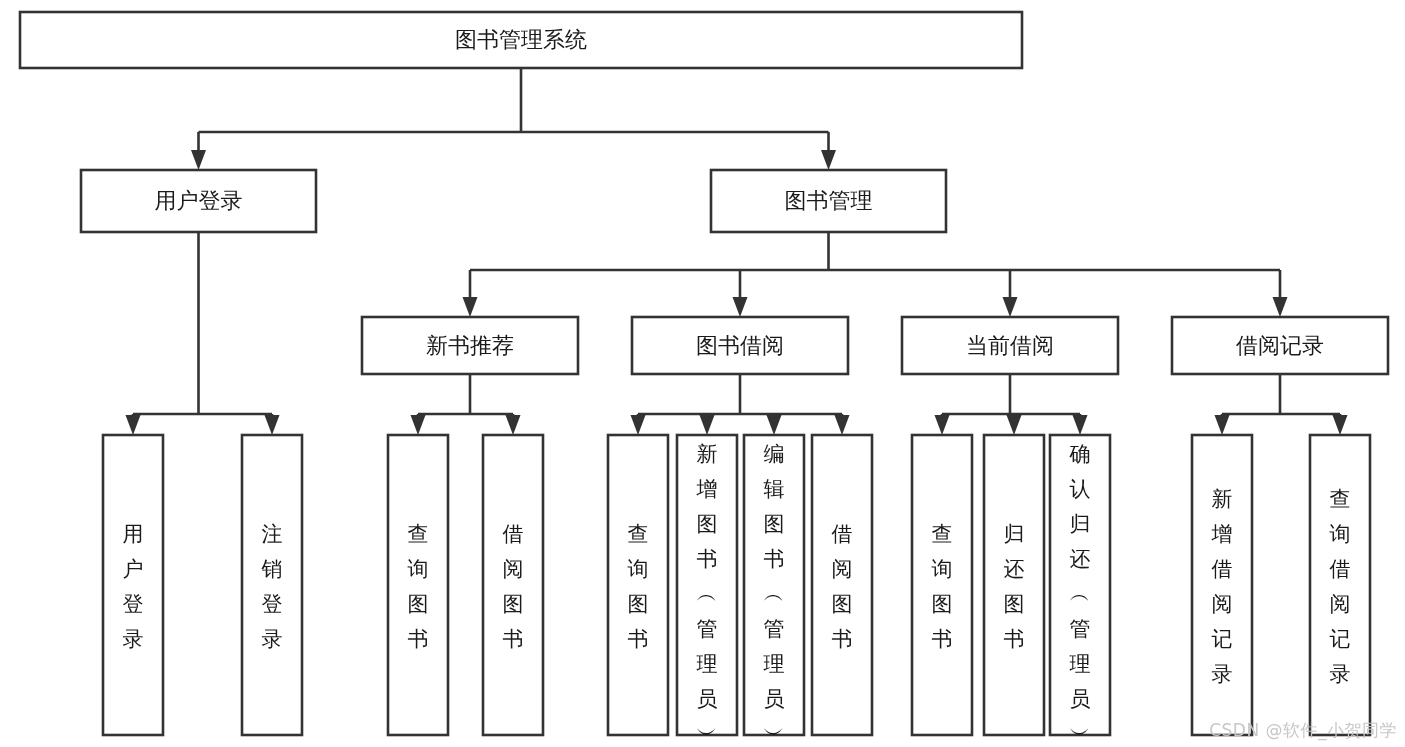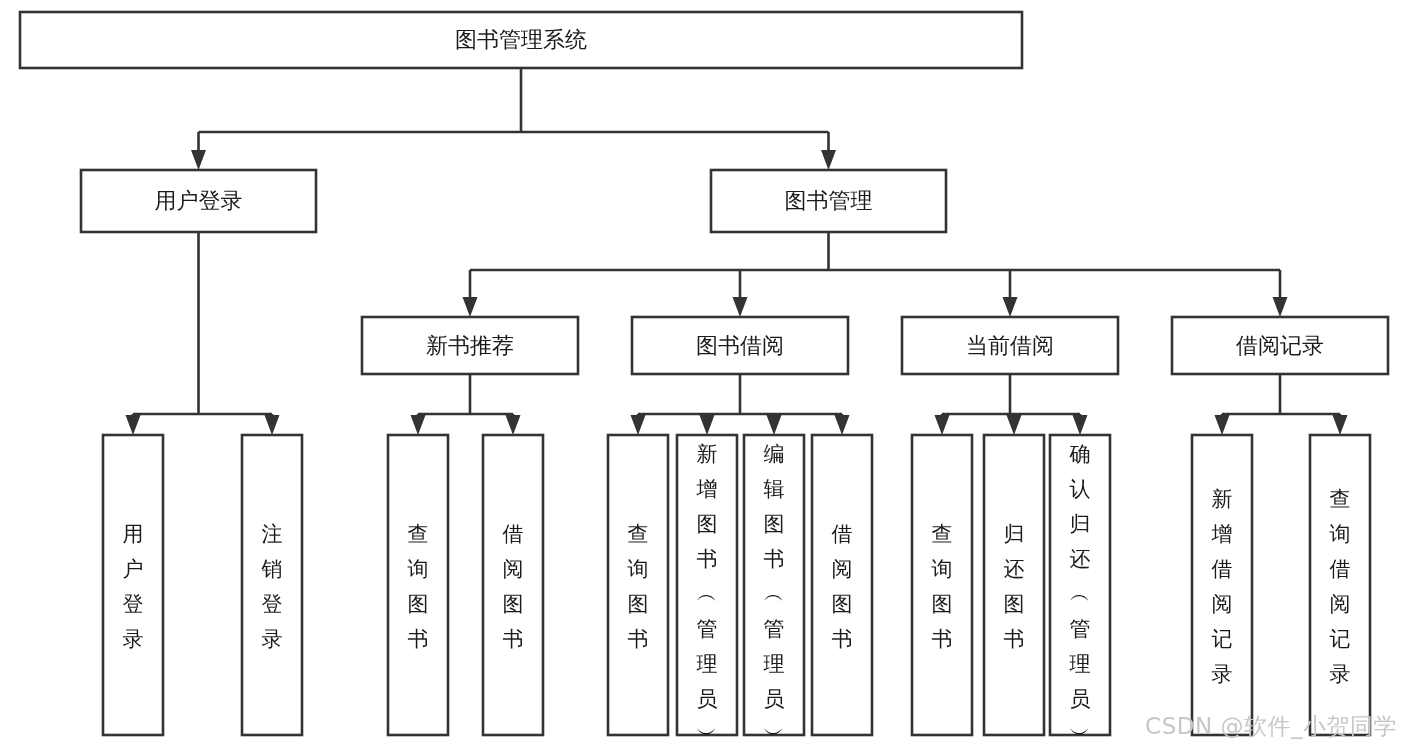--- a/index.html
+++ b/index.html
@@ -17,21 +17,21 @@
     font-family:"DejaVu Sans","Liberation Sans",sans-serif;
     font-size:22px;fill:#1a1a1a;text-anchor:middle;dominant-baseline:middle;
   }
   .leaf-label{
     font-family:"DejaVu Sans","Liberation Sans",sans-serif;
     font-size:21px;fill:#1a1a1a;text-anchor:middle;
   }
   .watermark{
     position:absolute;right:8px;bottom:5px;
     font-family:"DejaVu Sans","Liberation Sans",sans-serif;
-    font-size:23px;color:#c7c7c7;white-space:nowrap;letter-spacing:.5px;text-align:right;
+    font-size:17px;color:#c7c7c7;white-space:nowrap;letter-spacing:.5px;text-align:right;
   }
 </style>
 </head>
 <body>
 
 <div id="diagram-root">
   <svg id="diagram-svg" width="1405" height="747" viewBox="0 0 1405 747">
     <g id="connectors-layer">
         <line x1="521" y1="68" x2="521" y2="132" class="conn"></line>
         <line x1="198.5" y1="132" x2="828.5" y2="132" class="conn"></line>

